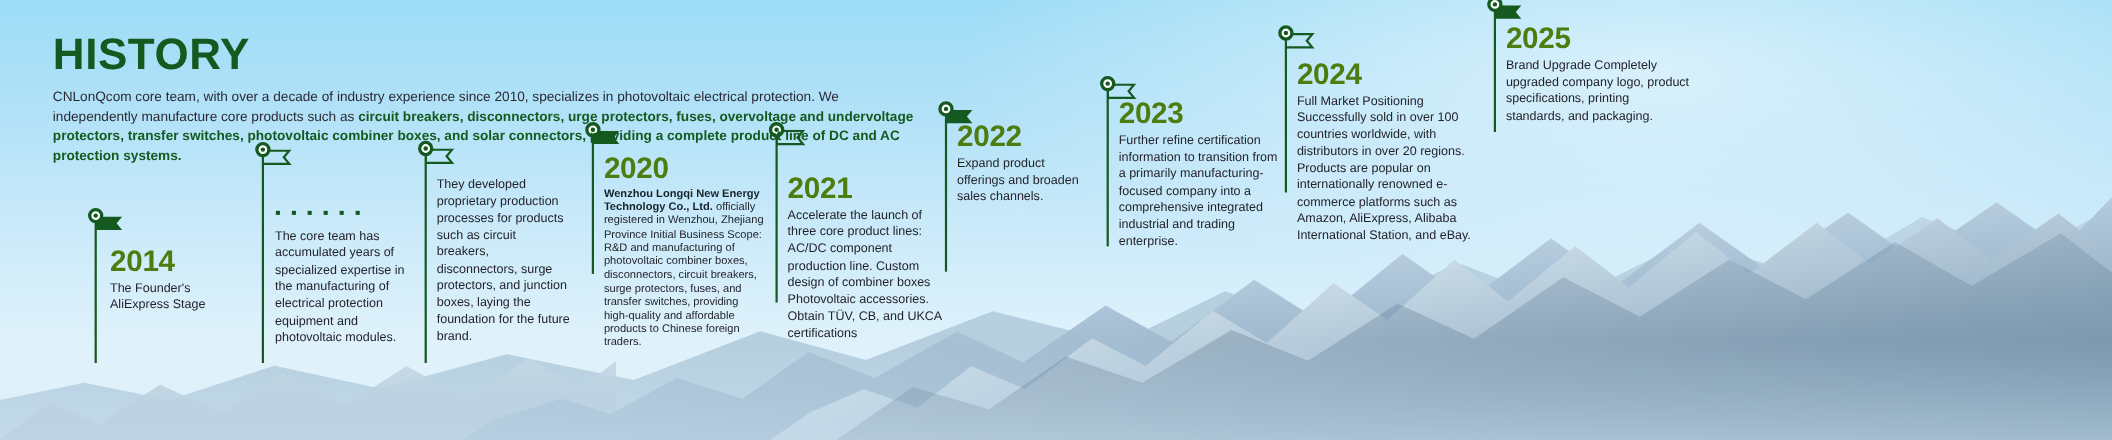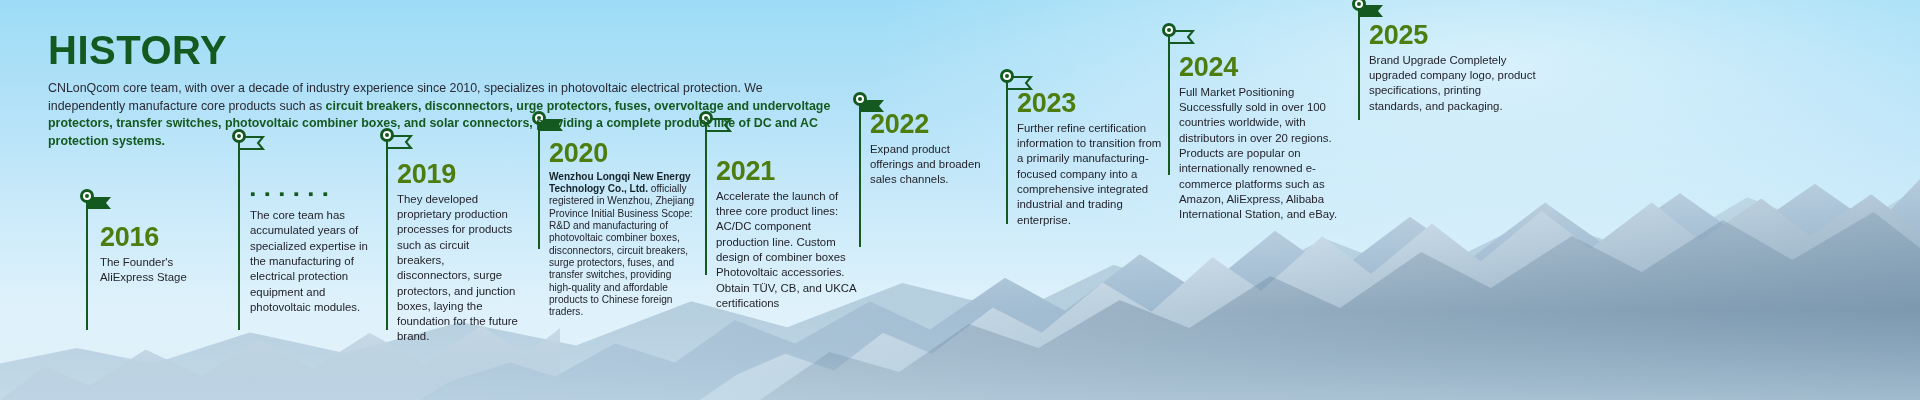--- a/index.html
+++ b/index.html
@@ -196,21 +196,21 @@
 
 <div id="timeline">
 
   <div class="milestone" id="ms-2010">
     <div class="pole"></div>
     <svg class="flag" viewBox="0 0 30 20">
       <path d="M0 1 L24 1 L19 7 L24 13 L0 13 Z" fill="#14591f"></path>
     </svg>
     <div class="node" style="bottom:-7px"></div>
     <div class="card">
-      <div class="year">2016</div>
+      <div class="year">2014</div>
       <div class="desc"><span>The Founder's AliExpress Stage</span></div>
     </div>
   </div>
 
   <div class="milestone" id="ms-core">
     <div class="pole"></div>
     <svg class="flag" viewBox="0 0 30 20">
       <path d="M0 1 L24 1 L19 7 L24 13 L0 13 Z" fill="none" stroke="#14591f" stroke-width="2"></path>
     </svg>
     <div class="node" style="bottom:-7px"></div>
@@ -220,21 +220,20 @@
     </div>
   </div>
 
   <div class="milestone" id="ms-2019">
     <div class="pole"></div>
     <svg class="flag" viewBox="0 0 30 20">
       <path d="M0 1 L24 1 L19 7 L24 13 L0 13 Z" fill="none" stroke="#14591f" stroke-width="2"></path>
     </svg>
     <div class="node" style="bottom:-7px"></div>
     <div class="card">
-      <div class="year">2019</div>
       <div class="desc"><span>They developed proprietary production processes for products such as circuit breakers, disconnectors, surge protectors, and junction boxes, laying the foundation for the future brand.</span></div>
     </div>
   </div>
 
   <div class="milestone" id="ms-2020">
     <div class="pole"></div>
     <svg class="flag" viewBox="0 0 30 20">
       <path d="M0 1 L24 1 L19 7 L24 13 L0 13 Z" fill="#14591f"></path>
     </svg>
     <div class="node" style="bottom:-7px"></div>

